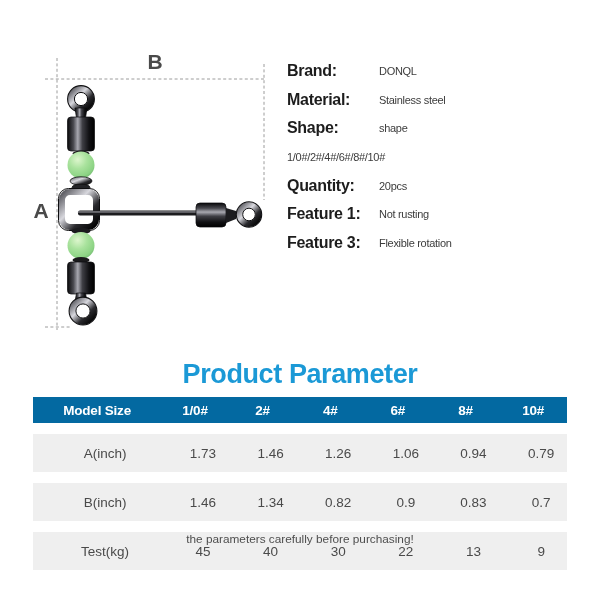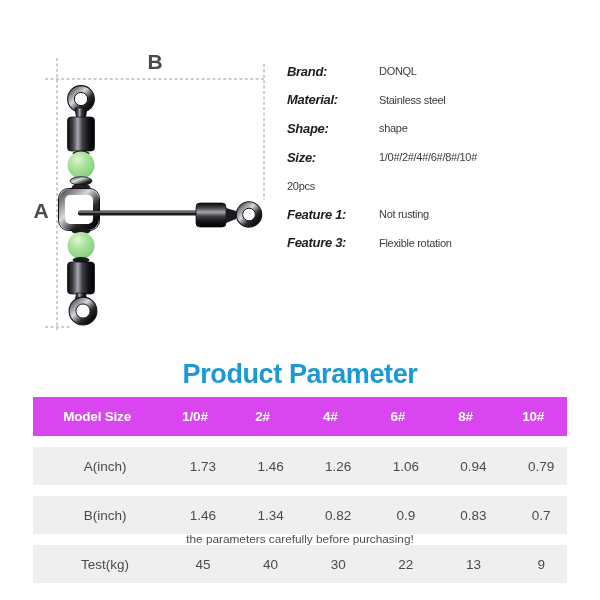--- a/index.html
+++ b/index.html
@@ -5,32 +5,32 @@
   html,body{margin:0;padding:0;background:#fff;}
   .canvas{
     position:relative;width:600px;height:600px;background:#ffffff;
     font-family:"Liberation Sans",sans-serif;overflow:hidden;
   }
   
   .diagram-wrap{position:absolute;left:5px;top:5px;width:270px;height:335px;}
   
   .specs{position:absolute;left:287px;top:57px;width:306px;}
   .spec-row{display:flex;align-items:center;height:28.6px;}
-  .spec-label{flex:none;width:92px;font-weight:bold;font-size:13px;color:#1d1d1d;letter-spacing:-0.3px;font-style:italic;}
+  .spec-label{flex:none;width:92px;font-weight:bold;font-size:16px;color:#1d1d1d;letter-spacing:-0.3px;}
   .spec-value{font-size:11px;color:#3c3c3c;letter-spacing:-0.3px;white-space:nowrap;}
   
   .title{position:absolute;top:351px;left:0;right:0;margin:8px;text-align:center;
     font-size:27px;font-weight:bold;color:#1b99d6;letter-spacing:-0.4px;}
   
   .param-table{position:absolute;left:33px;top:386px;width:534px;
     border-collapse:separate;border-spacing:0 11px;table-layout:fixed;}
   .param-table col.c0{width:24%;}
   .param-table col.cn{width:12.666%;}
   .param-table th,.param-table td{padding:0;text-align:center;vertical-align:middle;}
-  .param-table thead th{background:#d946ef;color:#ffffff;font-size:13.5px;font-weight:bold;height:39px;letter-spacing:-0.2px;}
+  .param-table thead th{background:#0369a1;color:#ffffff;font-size:13.5px;font-weight:bold;height:26px;letter-spacing:-0.2px;}
   .param-table tbody th,.param-table tbody td{background:#efefef;color:#4a4a4a;font-size:13.5px;font-weight:normal;height:38px;padding-left:16px;}
   
   .note{position:absolute;top:531px;left:15px;right:15px;text-align:center;
     font-size:11.8px;line-height:16.5px;color:#4e4e4e;}
   
   .dim-letter{font-family:"Liberation Sans",sans-serif;font-weight:bold;font-size:21px;fill:#4a4a4a;}
 </style>
 </head>
 <body>
 
@@ -125,24 +125,24 @@
     </div>
     <div class="spec-row">
       <span class="spec-label">Material:</span>
       <span class="spec-value">Stainless steel</span>
     </div>
     <div class="spec-row">
       <span class="spec-label">Shape:</span>
       <span class="spec-value">shape</span>
     </div>
     <div class="spec-row">
-      <span class="spec-label">Size:</span>
       <span class="spec-value">1/0#/2#/4#/6#/8#/10#</span>
     </div>
     <div class="spec-row">
+      <span class="spec-label">Quantity:</span>
       <span class="spec-value">20pcs</span>
     </div>
     <div class="spec-row">
       <span class="spec-label">Feature 1:</span>
       <span class="spec-value">Not rusting</span>
     </div>
     <div class="spec-row">
       <span class="spec-label">Feature 3:</span>
       <span class="spec-value">Flexible rotation</span>
     </div>

